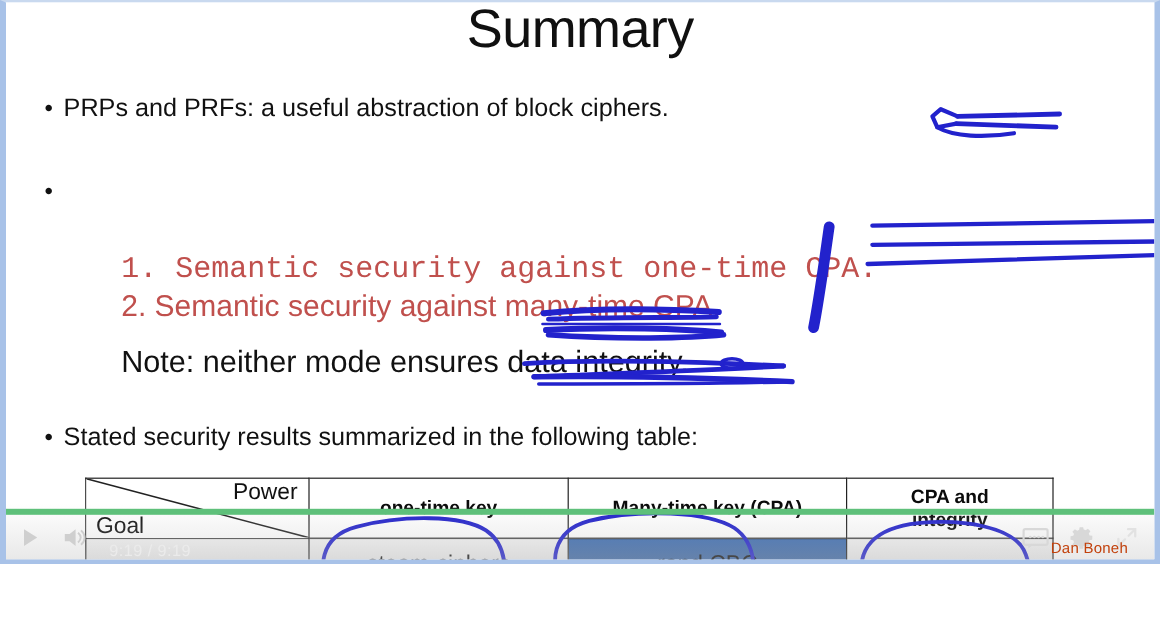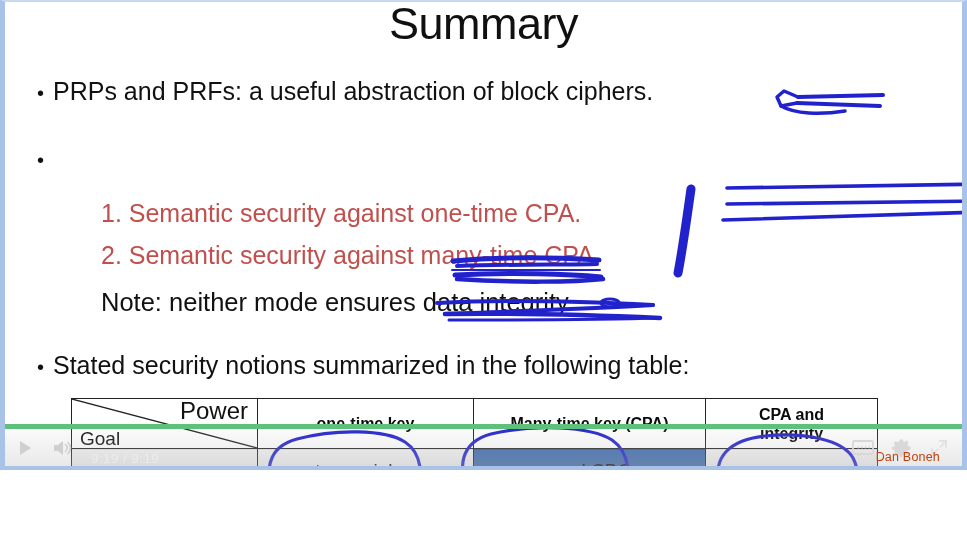--- a/index.html
+++ b/index.html
@@ -48,42 +48,42 @@
     align-items: baseline;
   }
   .bullet-dot {
     width: 16px;
     font-size: 20px;
     line-height: 1;
     color: #111;
     flex: 0 0 16px;
   }
   .bullet-text {
-    font-size: 25px;
+    font-size: 21px;
     line-height: 30px;
     color: #111;
     white-space: nowrap;
   }
   .sub-note {
     font-size: 19px;
     color: #111;
   }
 
   #b1 { left: 32px; top: 74px; }
   #b2 { left: 32px; top: 148px; }
   #b3 { left: 32px; top: 348px; }
 
   .numbered {
     position: absolute;
     font-size: 25px;
     line-height: 30px;
     color: #c0504d;
     white-space: nowrap;
   }
-  #n1 { left: 96px; top: 196px; }
+  #n1 { left: 96px; top: 208px; font-family: Liberation Mono, monospace; }
   #n2 { left: 96px; top: 238px; }
 
   .note-line {
     position: absolute;
     left: 96px; top: 285px;
     font-size: 25.5px;
     line-height: 30px;
     color: #111;
     white-space: nowrap;
   }
@@ -116,21 +116,21 @@
     position: relative;
     height: 50px;
     background: #fff;
   }
   .corner-cell .diag {
     position: absolute; left: 0; top: 0;
     width: 100%; height: 100%;
   }
   .corner-cell .pw {
     position: absolute; right: 9px; top: 2px;
-    font-size: 24px; font-weight: 400; color: #111;
+    font-size: 19px; font-weight: 400; color: #111;
   }
   .corner-cell .gl {
     position: absolute; left: 8px; bottom: 0px;
     font-size: 19px; font-weight: 400; color: #111;
   }
   #sumtable tbody td {
     height: 72px;
     background: linear-gradient(to bottom, #f2f2f2 0%, #e3e3e3 45%, #cfcfcf 100%);
     font-size: 19px;
     color: #111;
@@ -242,21 +242,21 @@
       <span class="bullet-dot">•</span>
     </div>
 
     <div class="numbered" id="n1"><span>1.  Semantic security against one-time CPA.</span></div>
     <div class="numbered" id="n2"><span>2.  Semantic security against many-time CPA</span><span class="u-red-dot">.</span></div>
 
     <div class="note-line">Note:   neither mode ensures data integrity.</div>
 
     <div class="bullet-row" id="b3">
       <span class="bullet-dot">•</span>
-      <span class="bullet-text">Stated security notions summarized in the following table:</span>
+      <span class="bullet-text">Stated security results summarized in the following table:</span>
     </div>
 
     <table id="sumtable">
       <thead>
         <tr>
           <th class="corner-cell col1">
             <svg class="diag" viewBox="0 0 186 50" preserveAspectRatio="none">
               <line x1="0" y1="0" x2="186" y2="50" stroke="#222" stroke-width="1.3"></line>
             </svg>
             <span class="pw">Power</span>

